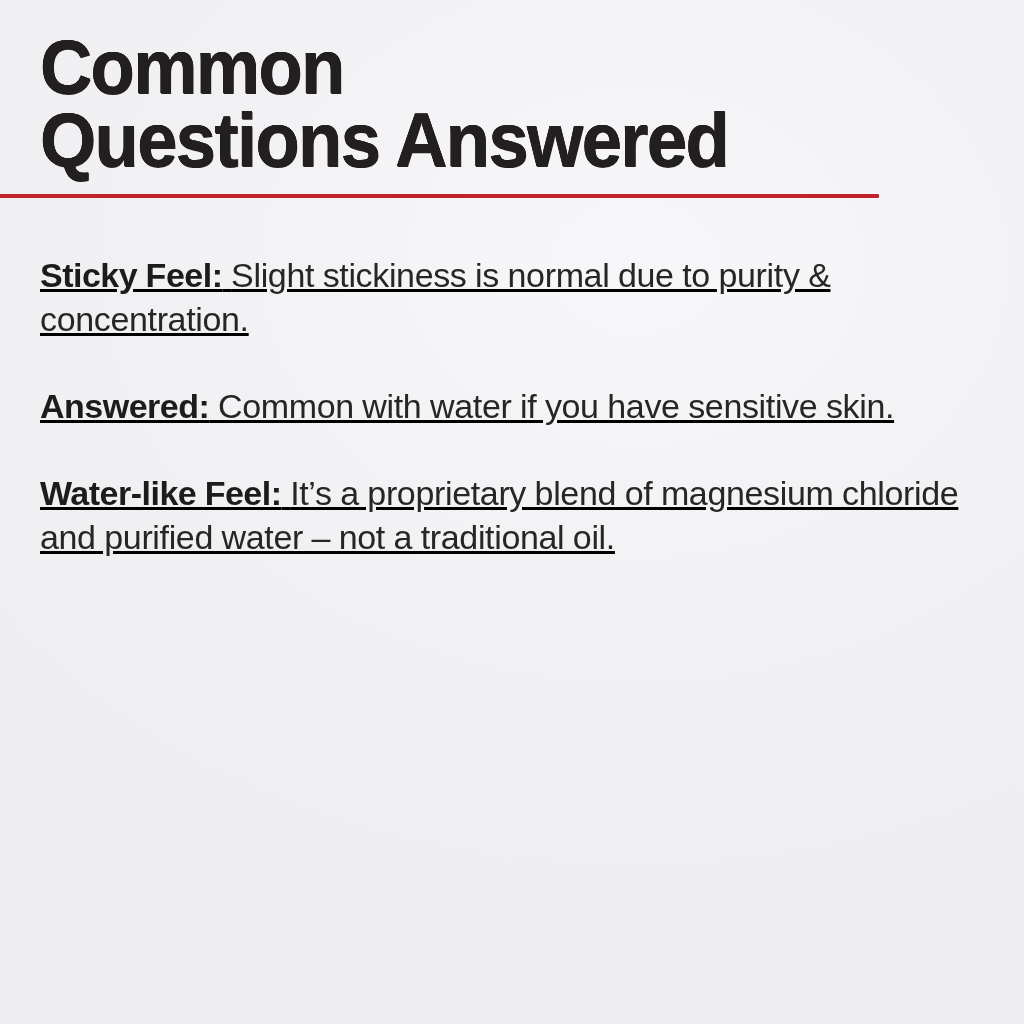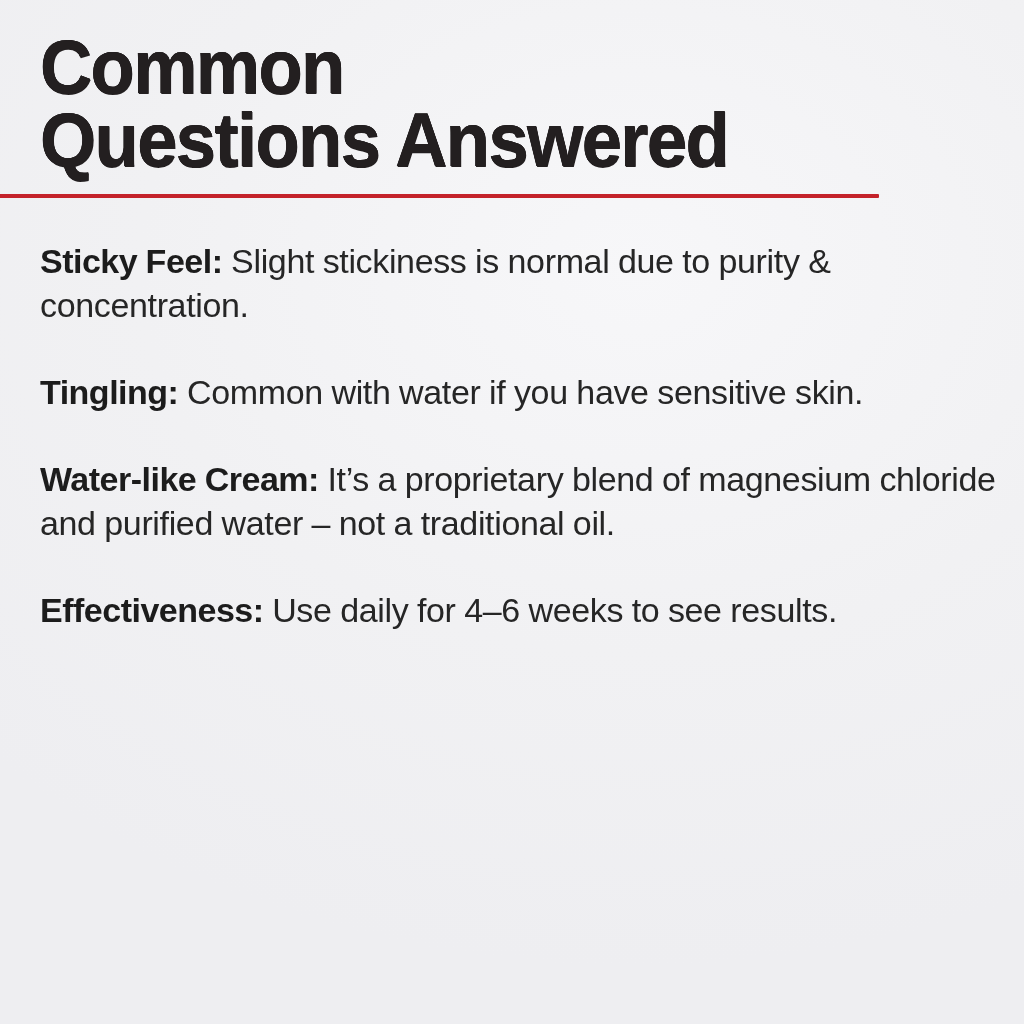--- a/index.html
+++ b/index.html
@@ -60,22 +60,23 @@
     width: 879px;
     height: 4px;
     background: #c4222a;
     border-radius: 0 1px 1px 0;
   }
 
   
   .faq {
     position: absolute;
     left: 40px;
-    top: 239px;
+    top: 253px;
     width: 978px;
+    text-decoration: underline;
   }
 
   .faq-item {
     margin: 0 0 43px 0;
     font-family: "Liberation Sans", sans-serif;
     font-size: 34px;
     line-height: 44px;
     letter-spacing: -0.35px;
     color: #232323;
     word-spacing: -0.5px;
@@ -110,26 +111,23 @@
   </div>
 
   <div class="faq">
 
     <p class="faq-item">
       <span class="faq-term">Sticky Feel:</span><span> </span><span class="faq-desc">Slight stickiness is normal due to purity &amp; concentration.</span>
     </p>
 
 
     <p class="faq-item">
-      <span class="faq-term">Tingling:</span><span> </span><span class="faq-desc">Common with water if you have sensitive skin.</span>
+      <span class="faq-term">Answered:</span><span> </span><span class="faq-desc">Common with water if you have sensitive skin.</span>
     </p>
 
     <p class="faq-item">
-      <span class="faq-term">Water-like Cream:</span><span> </span><span class="faq-desc">It’s a proprietary blend of magnesium chloride and purified water – not a traditional oil.</span>
+      <span class="faq-term">Water-like Feel:</span><span> </span><span class="faq-desc">It’s a proprietary blend of magnesium chloride and purified water – not a traditional oil.</span>
     </p>
 
-    <p class="faq-item">
-      <span class="faq-term">Effectiveness:</span><span> </span><span class="faq-desc">Use daily for 4–6 weeks to see results.</span>
-    </p>
 
   </div>
 
 </div>
 
 </body></html>

